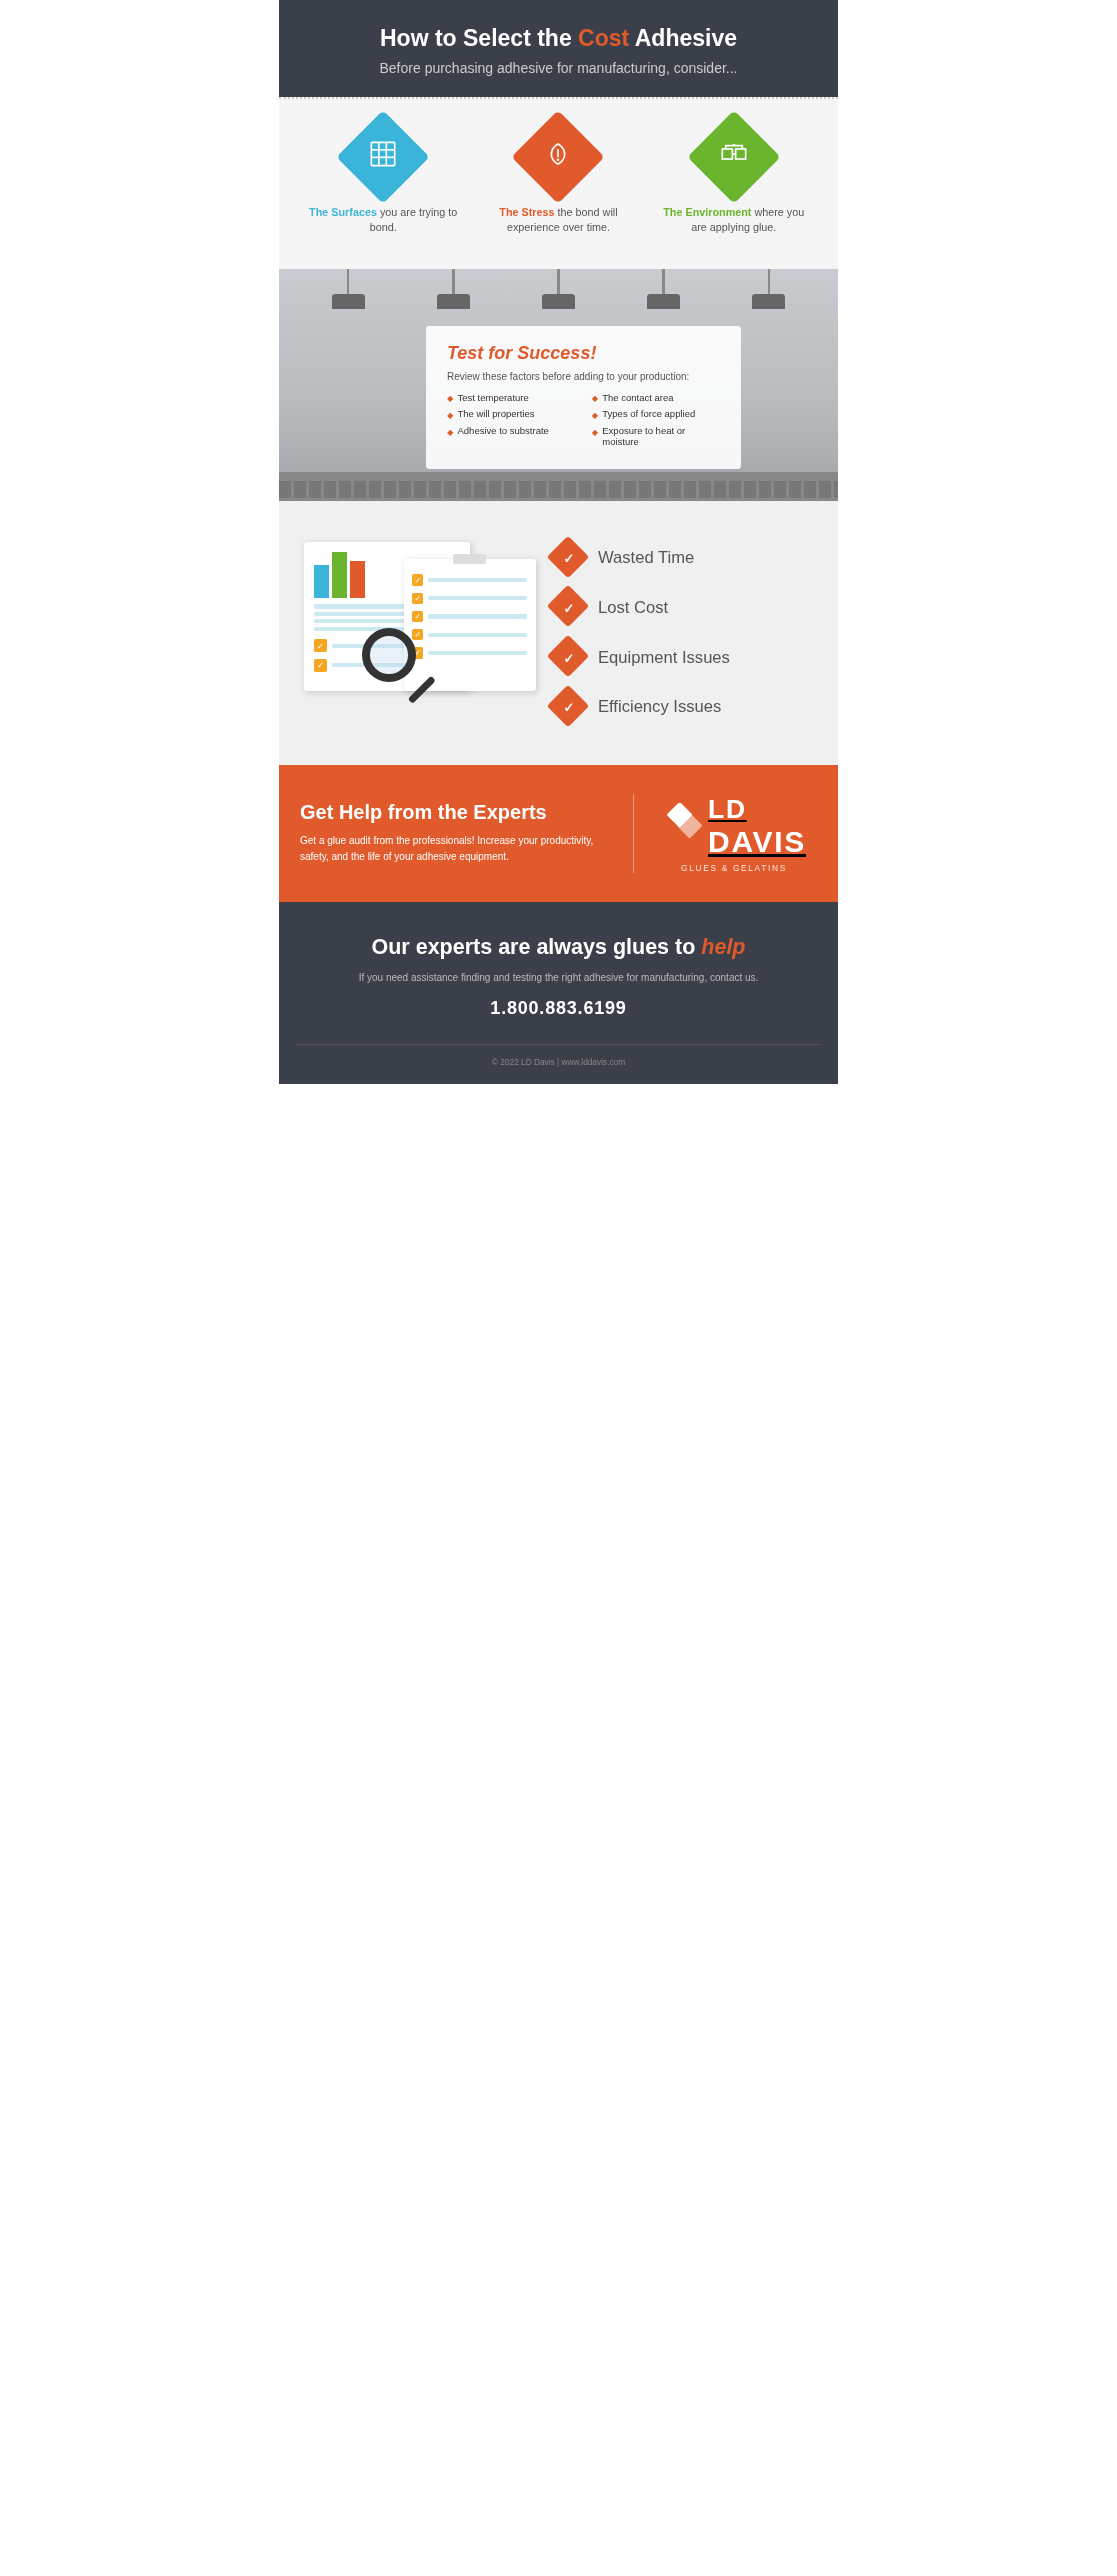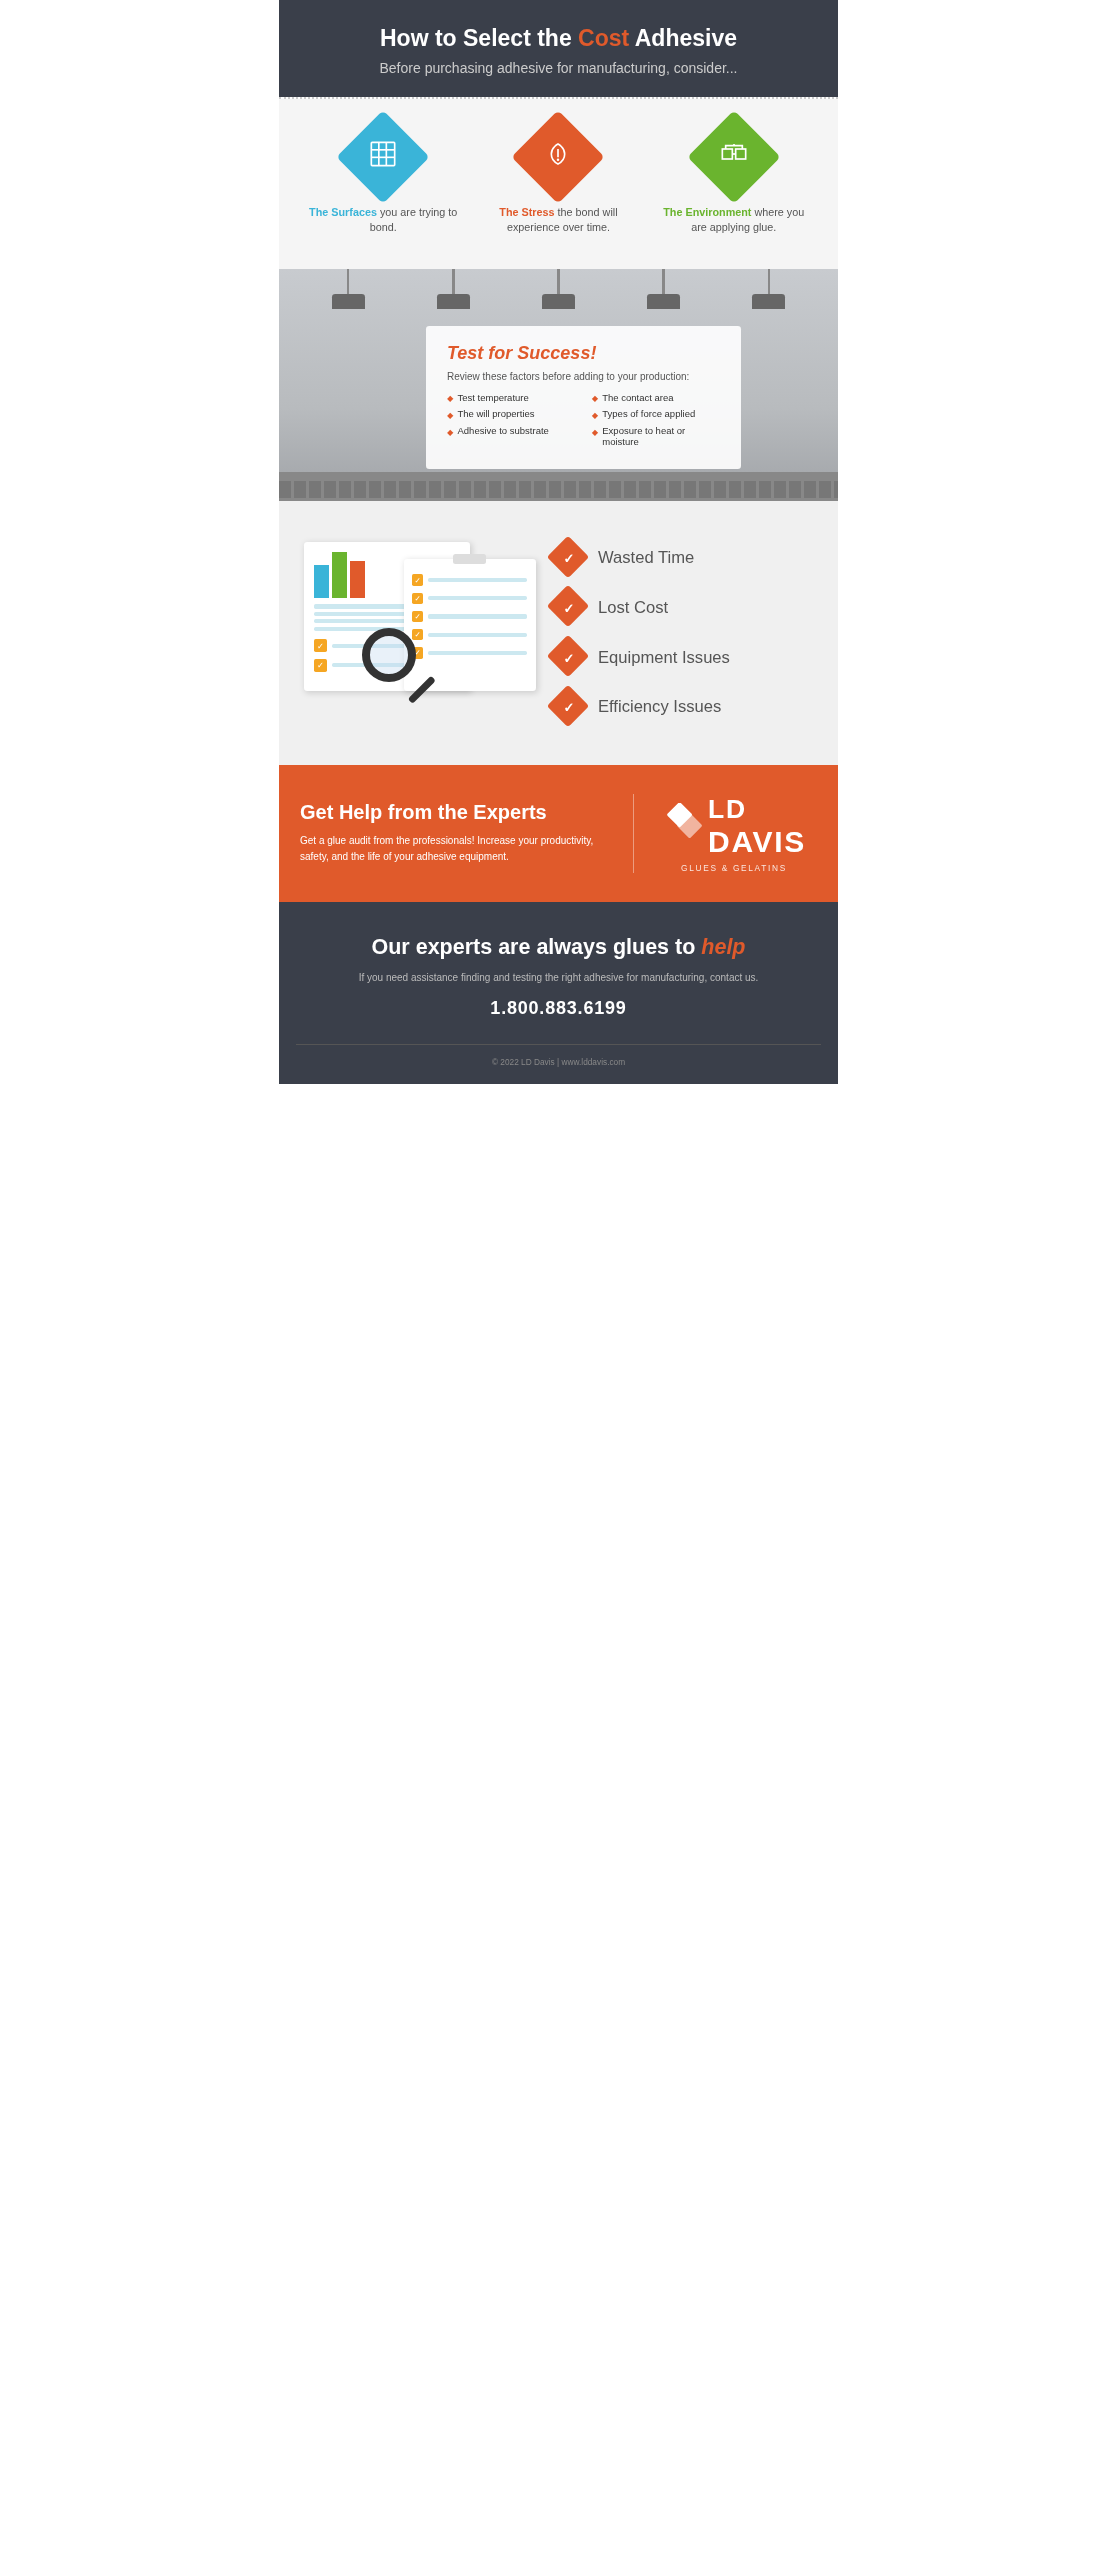--- a/index.html
+++ b/index.html
@@ -412,20 +412,21 @@
     .get-help-logo {
       display: flex;
       flex-direction: column;
       align-items: center;
       min-width: 166px;
     }
     .ld-davis-logo {
       display: flex;
       align-items: center;
       gap: 0;
+      text-decoration: underline;
     }
     .logo-diamond-stack {
       display: flex;
       flex-direction: column;
       align-items: center;
       gap: -2.5px;
     }
     .logo-text-block {
       display: flex;
       flex-direction: column;

